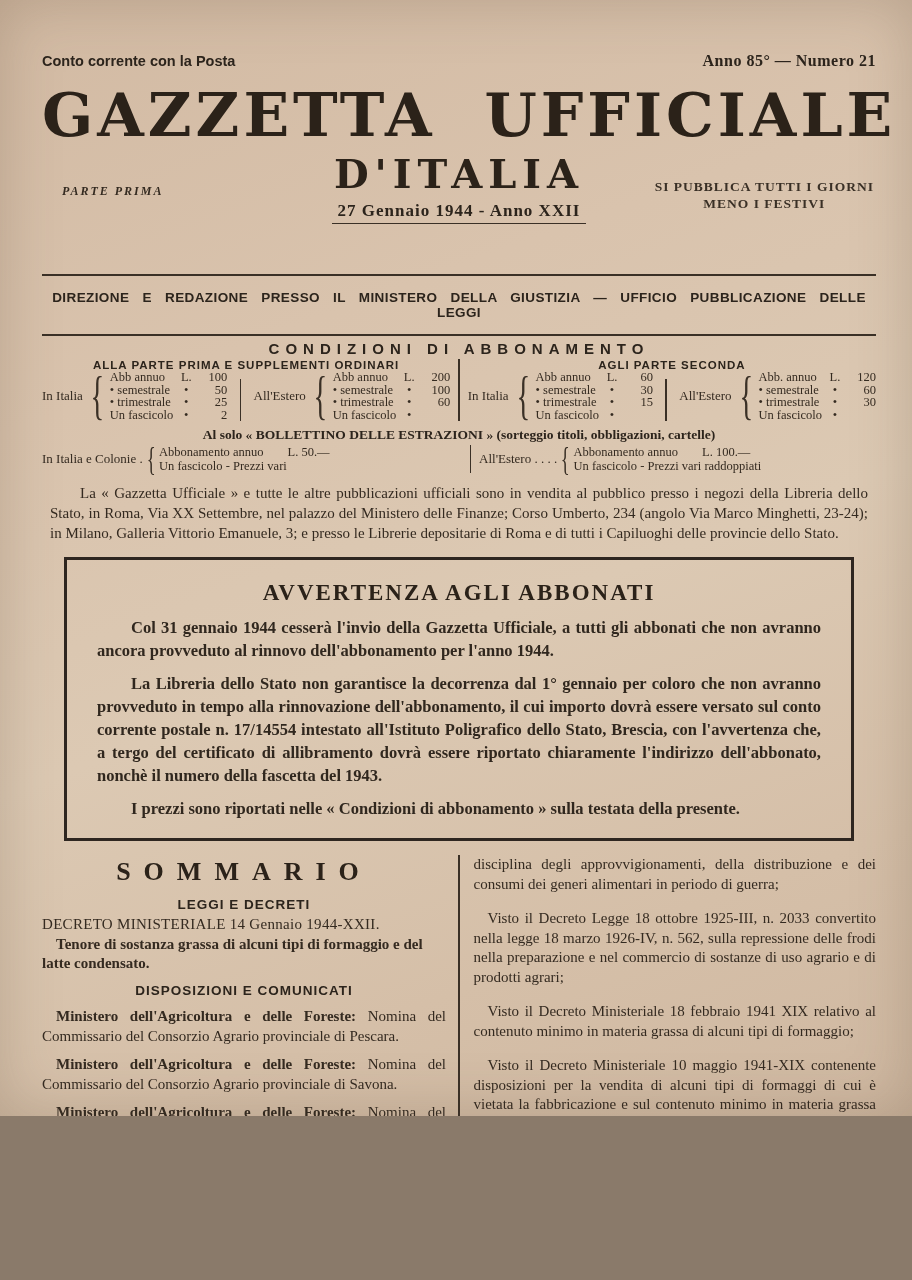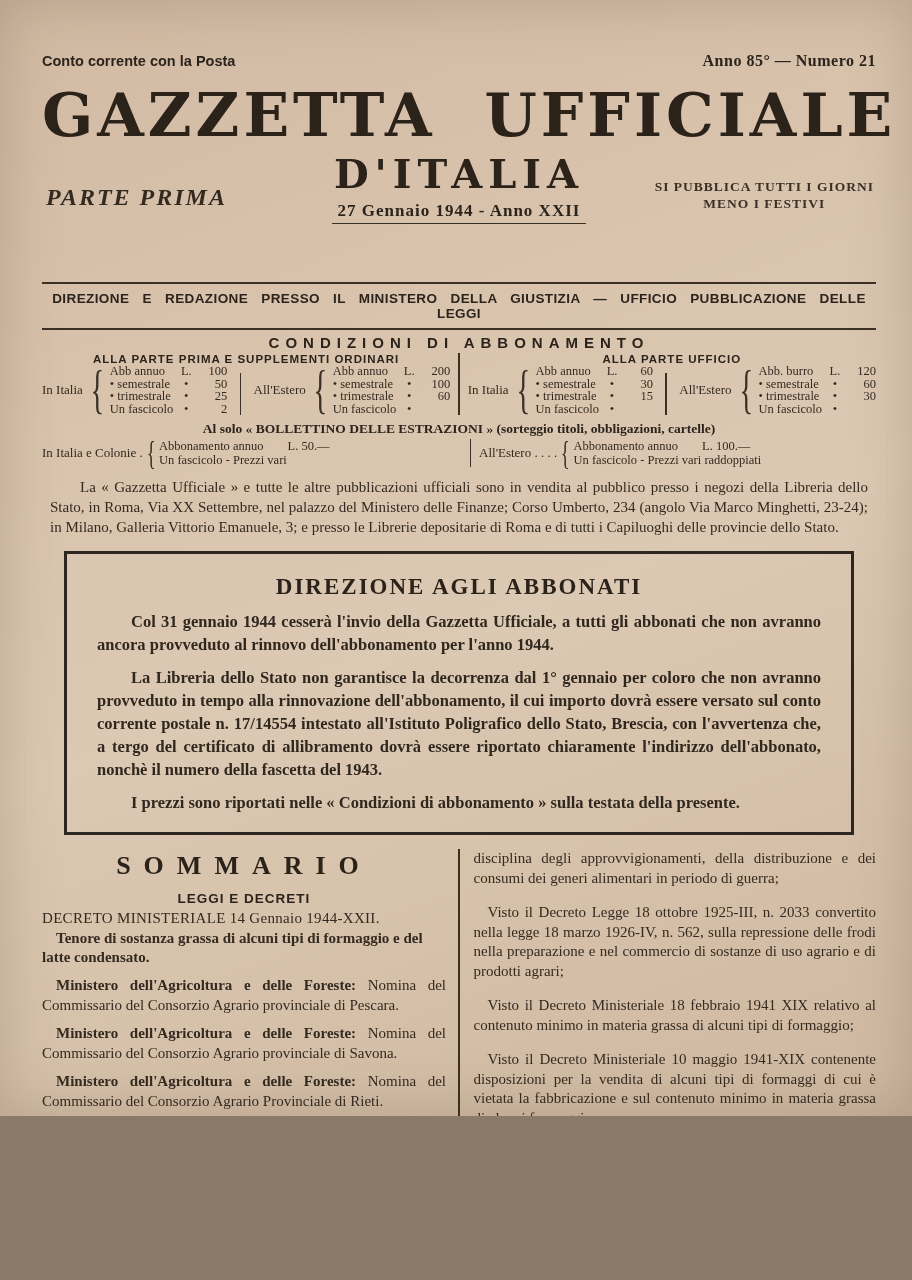--- a/index.html
+++ b/index.html
@@ -19,29 +19,29 @@
   .topline { display:flex; justify-content:space-between; align-items:baseline;
     font-family:"Liberation Sans","DejaVu Sans",sans-serif; font-weight:bold; font-size:14.5px; color:#2c241c; }
   .topline .issue { font-family:"Liberation Serif",serif; font-size:16px; letter-spacing:.5px; }
 
   
   .title { margin:10px 0 0 0; text-align:center; font-family:"DejaVu Serif","Liberation Serif",serif;
     font-weight:bold; font-size:60px; letter-spacing:4px; word-spacing:24px; color:#2b2219; white-space:nowrap; }
   .mast2 { position:relative; height:108px; }
   .subtitle { margin:0; text-align:center; font-family:"DejaVu Serif",serif; font-weight:bold;
     font-size:40px; letter-spacing:6px; color:#2b2219; }
-  .part { position:absolute; left:4px; top:34px; font-style:italic; font-weight:bold; font-size:24px; letter-spacing:2px; }
+  .part { position:absolute; left:20px; top:34px; font-style:italic; font-weight:bold; font-size:12px; letter-spacing:2px; }
   .pub { position:absolute; right:2px; top:28px; text-align:center; font-weight:bold; font-size:13.5px;
     letter-spacing:1px; line-height:17px; color:#3a3026; }
   .date-line { text-align:center; margin-top:4px; }
   .date-line span { display:inline-block; font-weight:bold; font-size:17px; letter-spacing:1px;
     border-bottom:1.5px solid #3a3026; padding:0 6px 2px 6px; color:#2c241c; }
 
-  .direction-band { margin-top:24px; border-top:2px solid #3a3026; border-bottom:2px solid #3a3026;
-    padding:7px 2px; text-align:center; font-family:"Liberation Sans",sans-serif; font-weight:bold;
+  .direction-band { margin-top:16px; border-top:2px solid #3a3026; border-bottom:2px solid #3a3026;
+    padding:14px 2px; text-align:center; font-family:"Liberation Sans",sans-serif; font-weight:bold;
     font-size:13.5px; word-spacing:9px; letter-spacing:.4px; color:#2c241c; }
 
   
   .cond-heading { text-align:center; margin-top:4px; font-family:"Liberation Sans",sans-serif;
     font-weight:bold; font-size:15px; letter-spacing:6px; color:#2c241c; }
   .sub-grid { display:flex; margin-top:2px; }
   .sub-part { flex:1; }
   .sub-part-heading { text-align:center; font-family:"Liberation Sans",sans-serif; font-weight:bold;
     font-size:11.5px; letter-spacing:1px; color:#2c241c; }
   .sub-groups { display:flex; align-items:center; justify-content:space-between; }
@@ -171,21 +171,21 @@
                 <span class="r-cur">•</span>
                 <span class="r-val"></span>
             </div>
           </div>
         </div>
       </div>
 
       <div class="vdiv"></div>
 
       <div class="sub-part">
-        <div class="sub-part-heading">ALLA PARTE UFFICIO</div>
+        <div class="sub-part-heading">AGLI PARTE SECONDA</div>
         <div class="sub-groups">
           <div class="sub-group">
             <span class="g-label">In Italia</span>
             <span class="brace">{</span>
             <div class="g-rows">
               <span class="r-label">Abb annuo</span>
                 <span class="r-cur">L.</span>
                 <span class="r-val">60</span>
               <span class="r-label">• semestrale</span>
                 <span class="r-cur">•</span>
@@ -196,21 +196,21 @@
               <span class="r-label">Un fascicolo</span>
                 <span class="r-cur">•</span>
                 <span class="r-val"></span>
             </div>
           </div>
           <div class="vdiv short"></div>
           <div class="sub-group">
             <span class="g-label">All'Estero</span>
             <span class="brace">{</span>
             <div class="g-rows">
-              <span class="r-label">Abb. burro</span>
+              <span class="r-label">Abb. annuo</span>
                 <span class="r-cur">L.</span>
                 <span class="r-val">120</span>
               <span class="r-label">• semestrale</span>
                 <span class="r-cur">•</span>
                 <span class="r-val">60</span>
               <span class="r-label">• trimestrale</span>
                 <span class="r-cur">•</span>
                 <span class="r-val">30</span>
               <span class="r-label">Un fascicolo</span>
                 <span class="r-cur">•</span>
@@ -245,32 +245,33 @@
         <div class="b-line">
             <span>Un fascicolo - Prezzi vari raddoppiati</span>
           </div>
       </div>
     </div>
 
 
     <p class="vendita">La « Gazzetta Ufficiale » e tutte le altre pubblicazioni ufficiali sono in vendita al pubblico presso i negozi della Libreria dello Stato, in Roma, Via XX Settembre, nel palazzo del Ministero delle Finanze; Corso Umberto, 234 (angolo Via Marco Minghetti, 23-24); in Milano, Galleria Vittorio Emanuele, 3; e presso le Librerie depositarie di Roma e di tutti i Capiluoghi delle provincie dello Stato.</p>
 
     <div class="notice-box">
-      <h3 class="notice-title">DIREZIONE AGLI ABBONATI</h3>
+      <h3 class="notice-title">AVVERTENZA AGLI ABBONATI</h3>
       <p>Col 31 gennaio 1944 cesserà l'invio della Gazzetta Ufficiale, a tutti gli abbonati che non avranno ancora provveduto al rinnovo dell'abbonamento per l'anno 1944.</p>
       <p>La Libreria dello Stato non garantisce la decorrenza dal 1° gennaio per coloro che non avranno provveduto in tempo alla rinnovazione dell'abbonamento, il cui importo dovrà essere versato sul conto corrente postale n. 17/14554 intestato all'Istituto Poligrafico dello Stato, Brescia, con l'avvertenza che, a tergo del certificato di allibramento dovrà essere riportato chiaramente l'indirizzo dell'abbonato, nonchè il numero della fascetta del 1943.</p>
       <p>I prezzi sono riportati nelle « Condizioni di abbonamento » sulla testata della presente.</p>
     </div>
 
     <div class="cols">
       <div class="col-left">
         <div class="sommario-title">SOMMARIO</div>
         <div class="sec-heading">LEGGI E DECRETI</div>
         <div class="decree-line">DECRETO MINISTERIALE 14 Gennaio 1944-XXII.</div>
         <div class="decree-subject">Tenore di sostanza grassa di alcuni tipi di formaggio e del latte condensato.</div>
+        <div class="sec-heading">DISPOSIZIONI E COMUNICATI</div>
 
         <div class="somm-item"><b>Ministero dell'Agricoltura e delle Foreste:</b><span> Nomina del Commissario del Consorzio Agrario provinciale di Pescara.</span></div>
         <div class="somm-item"><b>Ministero dell'Agricoltura e delle Foreste:</b><span> Nomina del Commissario del Consorzio Agrario provinciale di Savona.</span></div>
         <div class="somm-item"><b>Ministero dell'Agricoltura e delle Foreste:</b><span> Nomina del Commissario del Consorzio Agrario Provinciale di Rieti.</span></div>
 
         <div class="double-rule"></div>
         <div class="leggi-big">LEGGI E DECRETI</div>
         <div class="thin-rule"></div>
 
       </div>

